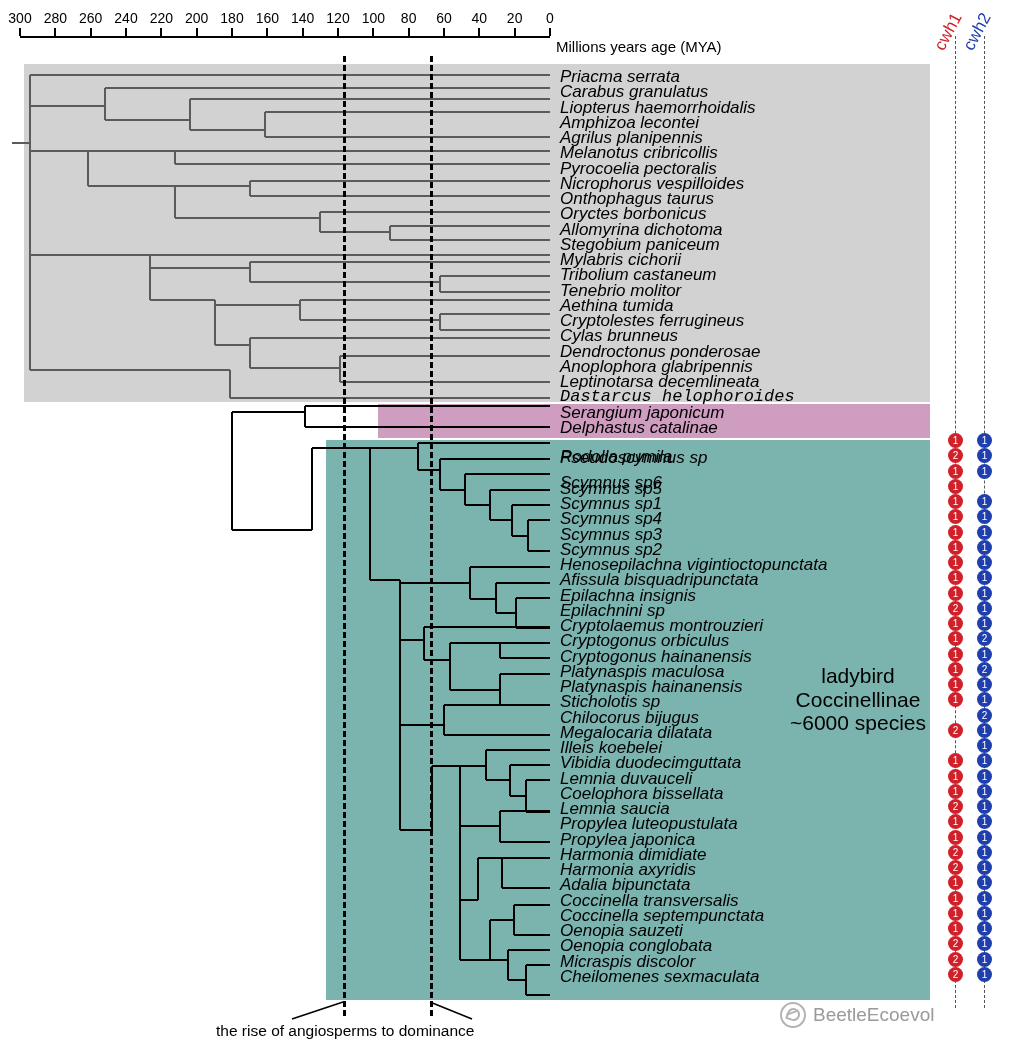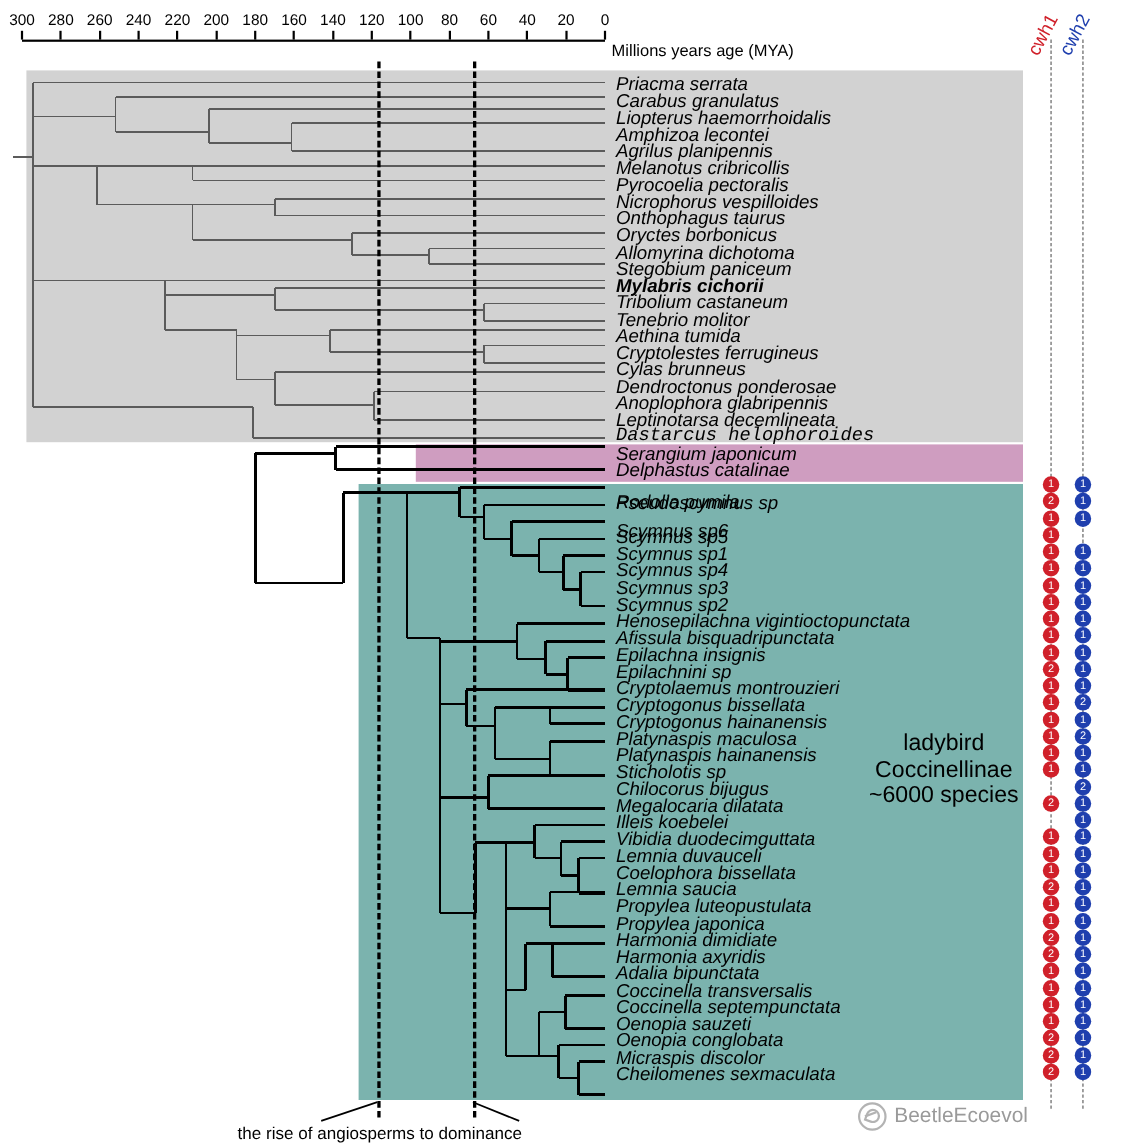--- a/index.html
+++ b/index.html
@@ -297,21 +297,21 @@
       <div class="taxon" style="top: 98.5px;">Liopterus haemorrhoidalis</div>
       <div class="taxon" style="top: 113.75px;">Amphizoa lecontei</div>
       <div class="taxon" style="top: 129px;">Agrilus planipennis</div>
       <div class="taxon" style="top: 144.25px;">Melanotus cribricollis</div>
       <div class="taxon" style="top: 159.5px;">Pyrocoelia pectoralis</div>
       <div class="taxon" style="top: 174.75px;">Nicrophorus vespilloides</div>
       <div class="taxon" style="top: 190px;">Onthophagus taurus</div>
       <div class="taxon" style="top: 205.25px;">Oryctes borbonicus</div>
       <div class="taxon" style="top: 220.5px;">Allomyrina dichotoma</div>
       <div class="taxon" style="top: 235.75px;">Stegobium paniceum</div>
-      <div class="taxon" style="top: 251px; font-weight: bold;">Mylabris cichorii</div>
+      <div class="taxon" style="top: 251px;">Mylabris cichorii</div>
       <div class="taxon" style="top: 266.25px;">Tribolium castaneum</div>
       <div class="taxon" style="top: 281.5px;">Tenebrio molitor</div>
       <div class="taxon" style="top: 296.75px;">Aethina tumida</div>
       <div class="taxon" style="top: 312px;">Cryptolestes ferrugineus</div>
       <div class="taxon" style="top: 327.25px;">Cylas brunneus</div>
       <div class="taxon" style="top: 342.5px;">Dendroctonus ponderosae</div>
       <div class="taxon" style="top: 357.75px;">Anoplophora glabripennis</div>
       <div class="taxon" style="top: 373px;">Leptinotarsa decemlineata</div>
       <div class="taxon" style="top: 388.25px; font-family: Liberation Mono, monospace;">Dastarcus helophoroides</div>
       <div class="taxon" style="top: 403.5px;">Serangium japonicum</div>
@@ -322,21 +322,21 @@
       <div class="taxon" style="top: 479.75px;">Scymnus sp5</div>
       <div class="taxon" style="top: 495px;">Scymnus sp1</div>
       <div class="taxon" style="top: 510.25px;">Scymnus sp4</div>
       <div class="taxon" style="top: 525.5px;">Scymnus sp3</div>
       <div class="taxon" style="top: 540.75px;">Scymnus sp2</div>
       <div class="taxon" style="top: 556px;">Henosepilachna vigintioctopunctata</div>
       <div class="taxon" style="top: 571.25px;">Afissula bisquadripunctata</div>
       <div class="taxon" style="top: 586.5px;">Epilachna insignis</div>
       <div class="taxon" style="top: 601.75px;">Epilachnini sp</div>
       <div class="taxon" style="top: 617px;">Cryptolaemus montrouzieri</div>
-      <div class="taxon" style="top: 632.25px;">Cryptogonus bissellata</div>
+      <div class="taxon" style="top: 632.25px;">Cryptogonus orbiculus</div>
       <div class="taxon" style="top: 647.5px;">Cryptogonus hainanensis</div>
       <div class="taxon" style="top: 662.75px;">Platynaspis maculosa</div>
       <div class="taxon" style="top: 678px;">Platynaspis hainanensis</div>
       <div class="taxon" style="top: 693.25px;">Sticholotis sp</div>
       <div class="taxon" style="top: 708.5px;">Chilocorus bijugus</div>
       <div class="taxon" style="top: 723.75px;">Megalocaria dilatata</div>
       <div class="taxon" style="top: 739px;">Illeis koebelei</div>
       <div class="taxon" style="top: 754.25px;">Vibidia duodecimguttata</div>
       <div class="taxon" style="top: 769.5px;">Lemnia duvauceli</div>
       <div class="taxon" style="top: 784.75px;">Coelophora bissellata</div>

